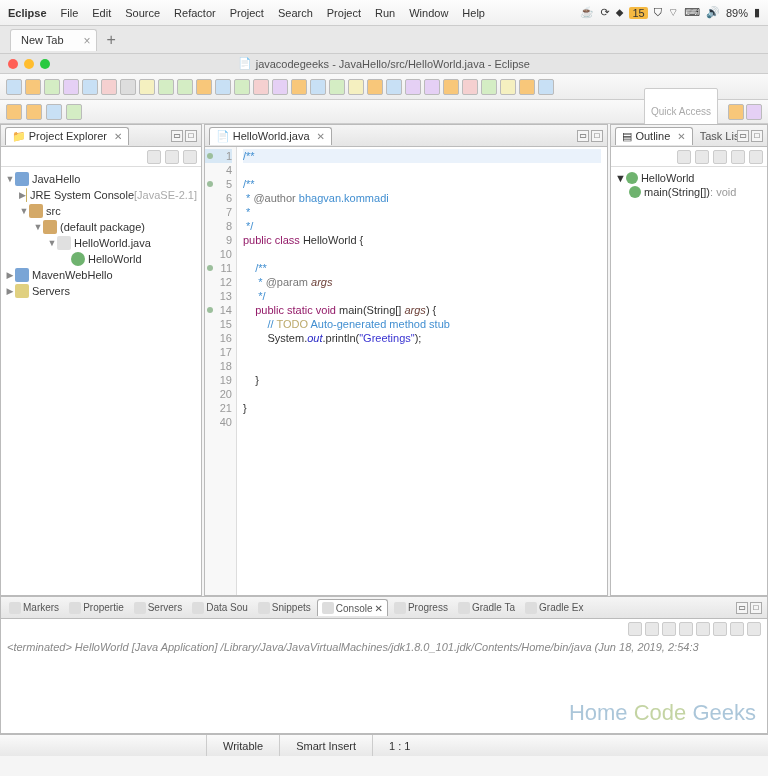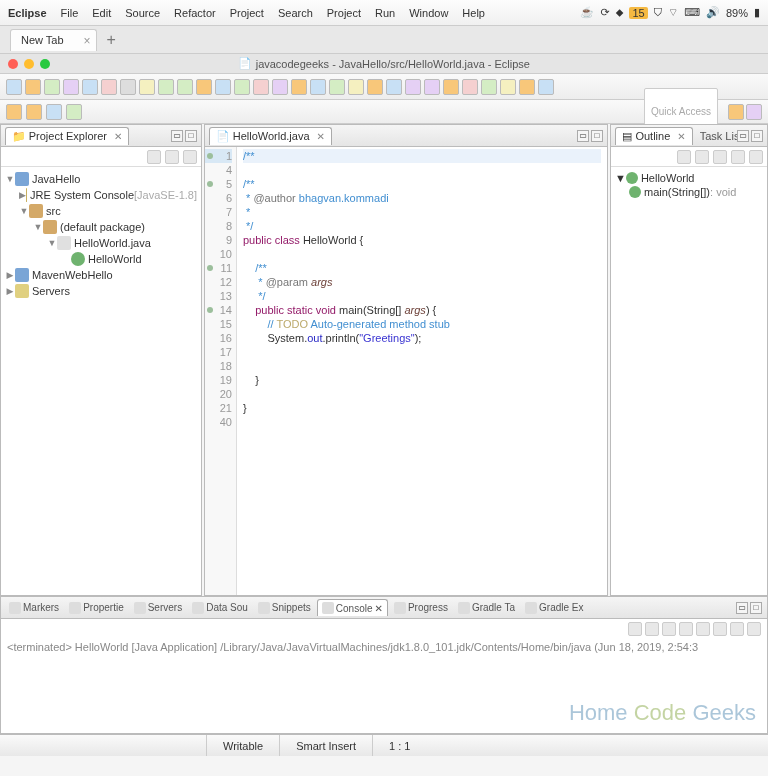--- a/index.html
+++ b/index.html
@@ -50,33 +50,33 @@
 .ic.fold{background:#7aa5d6}.ic.jar{background:#c9b060}.ic.pkg{background:#d4a968}.ic.file{background:#e0e0e0}.ic.cls{background:#6fb36f;border-radius:50%}.ic.meth{background:#6fb36f;border-radius:50%}.ic.srv{background:#e0d080}
 .lib-ver{color:#aaa;}
 
 .editor-area { flex:1; display:flex; font-family:Monaco,Menlo,monospace; font-size:11px; overflow:hidden; }
 .gutter { width:32px; background:#f8f8f8; border-right:1px solid #ddd; text-align:right; padding:2px 4px 0 0; color:#999; line-height:14px; }
 .gutter .ln{height:14px;position:relative;}
 .gutter .mark{position:absolute;left:2px;width:6px;height:6px;background:#9cbf9c;border-radius:50%;top:4px;}
 .gutter .hl{background:#d8e8f5;}
 .code { flex:1; padding:2px 6px 0 6px; line-height:14px; background:#fff; white-space:pre; position:relative; }
 .code .hl{background:#eaf2fb;display:block;}
-.kw{color:#931a68}.str{color:#3832d1}.cm{color:#428fd1}.ann{color:#777}.var{color:#6d4139;font-style:italic}.todo{color:#bca96b}.id{color:#333}.fld{color:#2727c5;}
+.kw{color:#931a68}.str{color:#3832d1}.cm{color:#428fd1}.ann{color:#777}.var{color:#6d4139;font-style:italic}.todo{color:#bca96b}.id{color:#333}.fld{color:#2727c5;font-style:italic}
 
 .outline-body{padding:4px;font-size:11px;}
 .outline-body .on{display:flex;align-items:center;padding:1px 0;}
 .ret{color:#999;}
 
 .bottom { height:138px; display:flex; flex-direction:column; border-top:1px solid #bbb; }
 .btabs { height:22px; background:linear-gradient(#f5f5f5,#e5e5e5); border-bottom:1px solid #bbb; display:flex; align-items:center; padding:0 4px; gap:2px; font-size:10px; }
 .btab{padding:2px 4px;display:flex;align-items:center;gap:2px;color:#555;}
 .btab.active{background:#fff;border:1px solid #aaa;border-bottom:none;border-radius:3px 3px 0 0;}
 .btab .bic{width:12px;height:12px;background:#ddd;border-radius:2px;}
 .btoolbar{height:20px;display:flex;justify-content:flex-end;align-items:center;gap:3px;padding:0 6px;}
-.console{flex:1;background:#fff;padding:2px 6px;font-family:Monaco,monospace;font-size:11px;overflow:hidden;}
+.console{flex:1;background:#fff;padding:2px 6px;font-family:Monaco,monospace;font-size:11px;overflow:hidden;font-style:italic;}
 .console .hdr{color:#888;white-space:nowrap;}
 
 .status-bar{height:22px;background:linear-gradient(#fafafa,#e8e8e8);border-top:1px solid #bbb;display:flex;align-items:center;font-size:11px;padding:0 6px;}
 .status-bar .cell{border-left:1px solid #ccc;padding:0 16px;height:100%;display:flex;align-items:center;}
 .watermark{position:absolute;right:12px;bottom:50px;font-size:22px;color:#888;opacity:.5;pointer-events:none;font-family:Georgia,serif;}
 .watermark .g1{color:#5a8fb5}.watermark .g2{color:#8aaa4a}
 </style>
 </head>
 <body>
 
@@ -181,21 +181,21 @@
     <div class="tree" id="pe-tree">
         <div class="node" style="padding-left: 0px;">
           <span class="tw">▼</span>
           <span class="ic fold"></span>
           <span>JavaHello</span>
         </div>
         <div class="node" style="padding-left: 14px;">
           <span class="tw">▶</span>
           <span class="ic jar"></span>
           <span>JRE System Console </span>
-          <span class="lib-ver">[JavaSE-1.8]</span>
+          <span class="lib-ver">[JavaSE-2.1]</span>
         </div>
         <div class="node" style="padding-left: 14px;">
           <span class="tw">▼</span>
           <span class="ic pkg"></span>
           <span>src</span>
         </div>
         <div class="node" style="padding-left: 28px;">
           <span class="tw">▼</span>
           <span class="ic pkg"></span>
           <span>(default package)</span>

